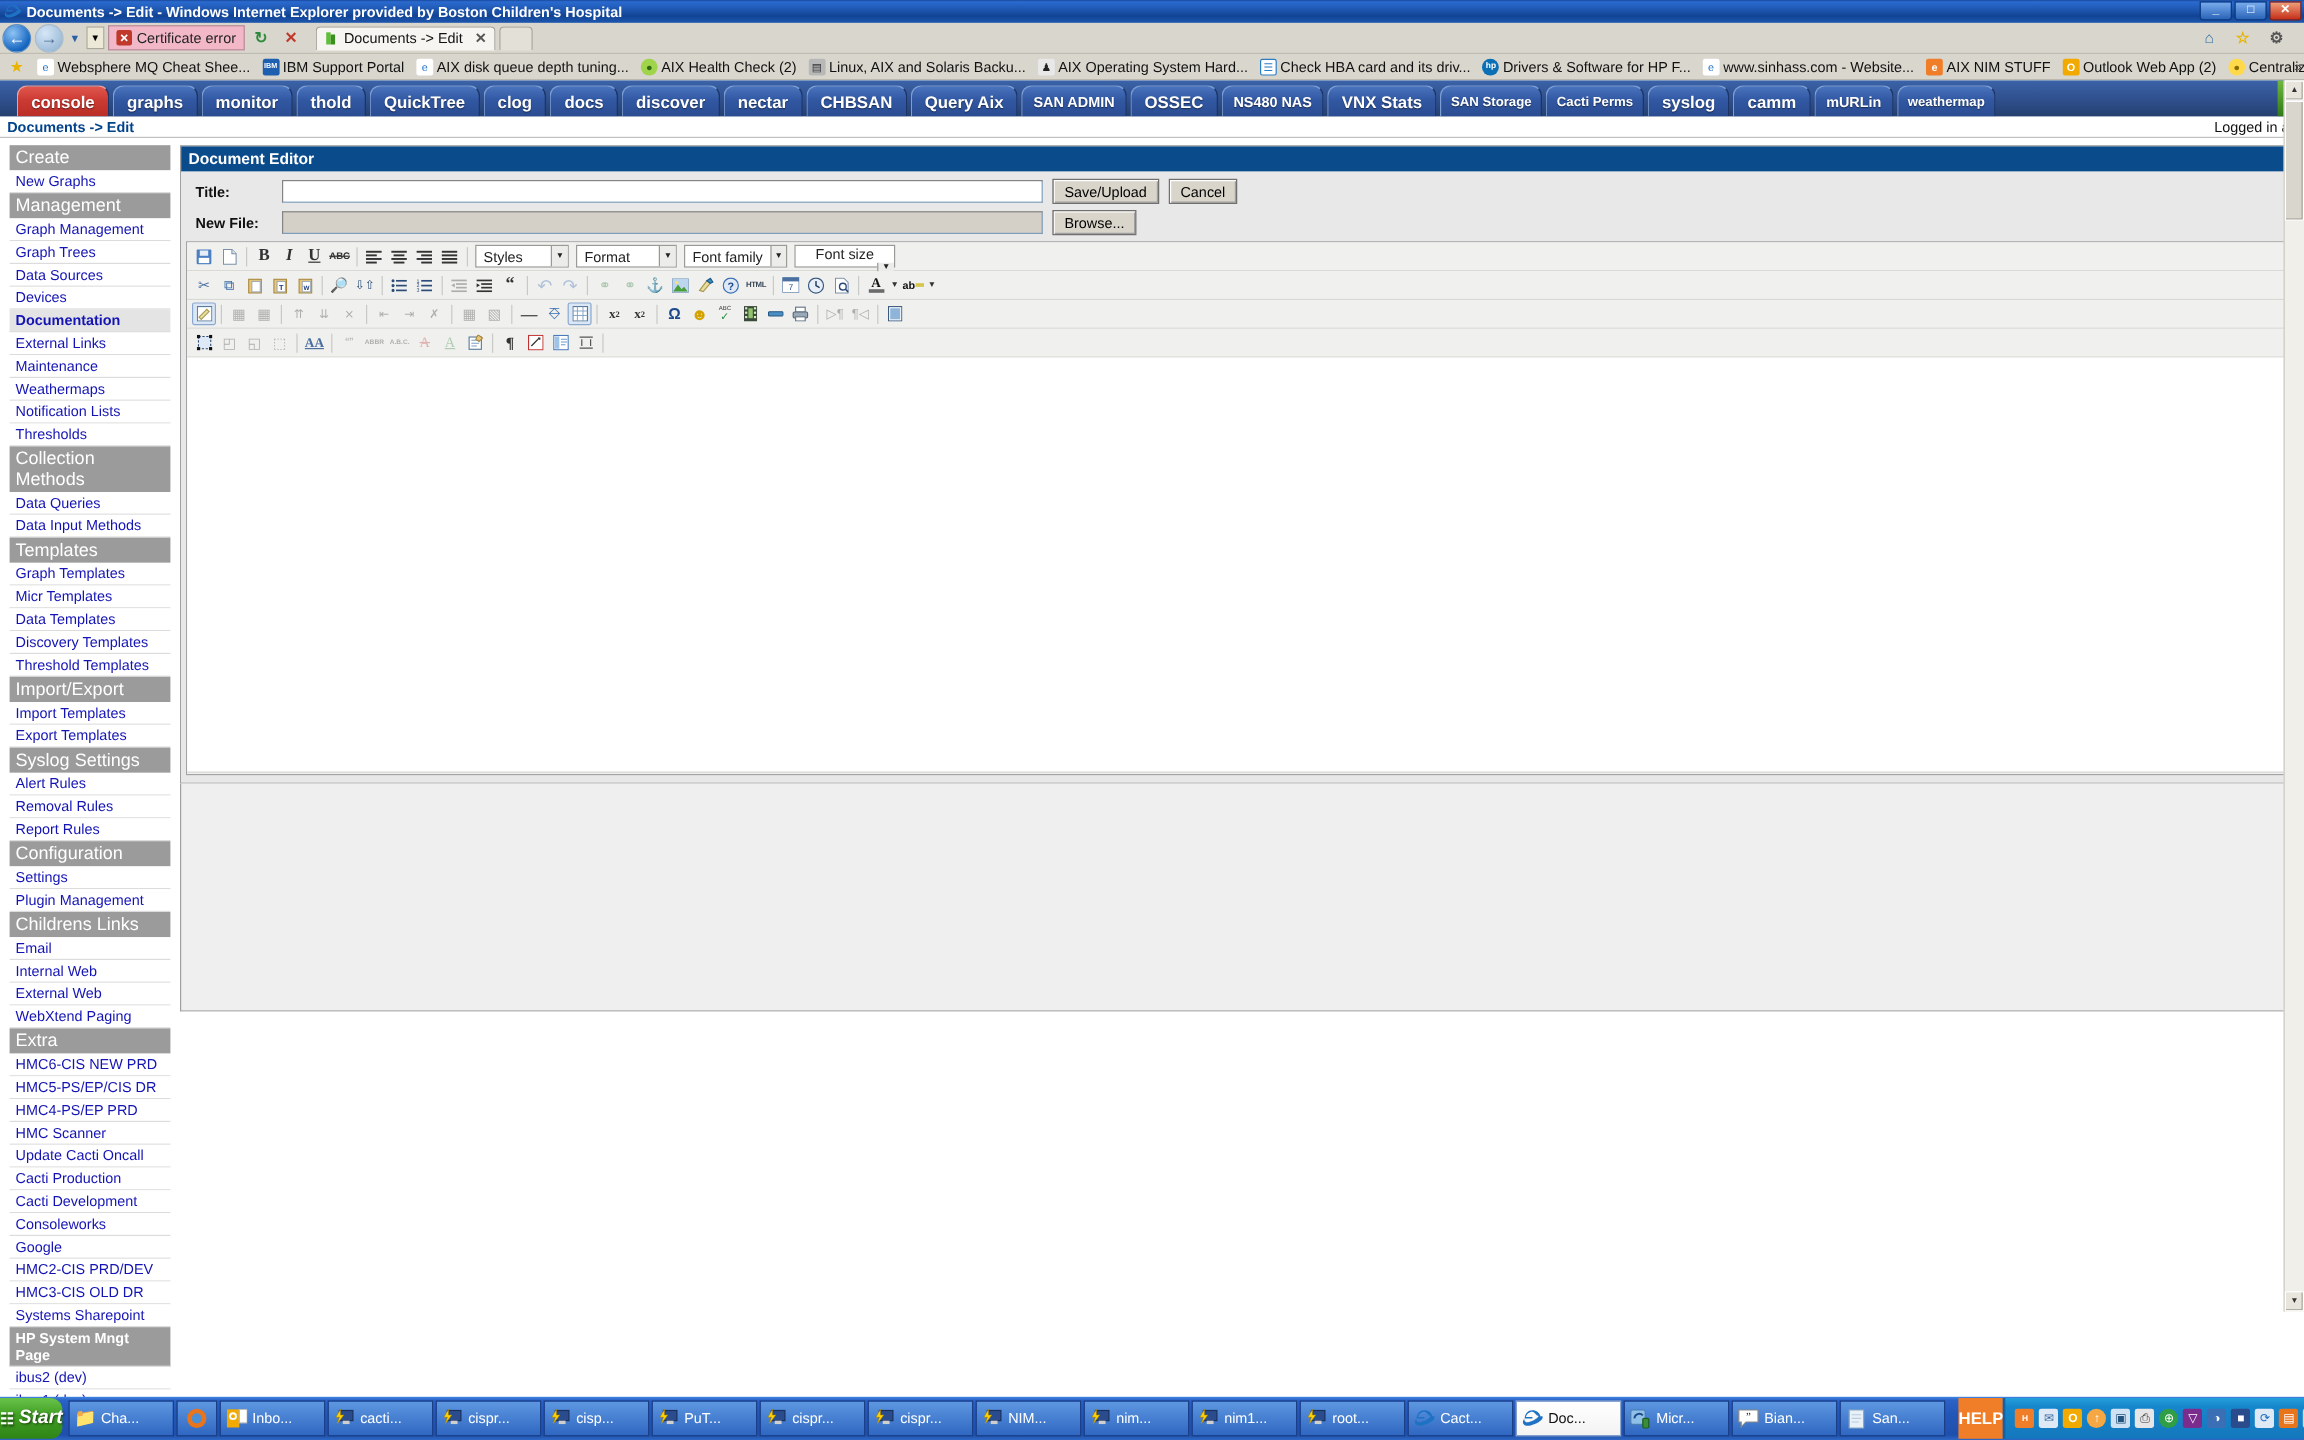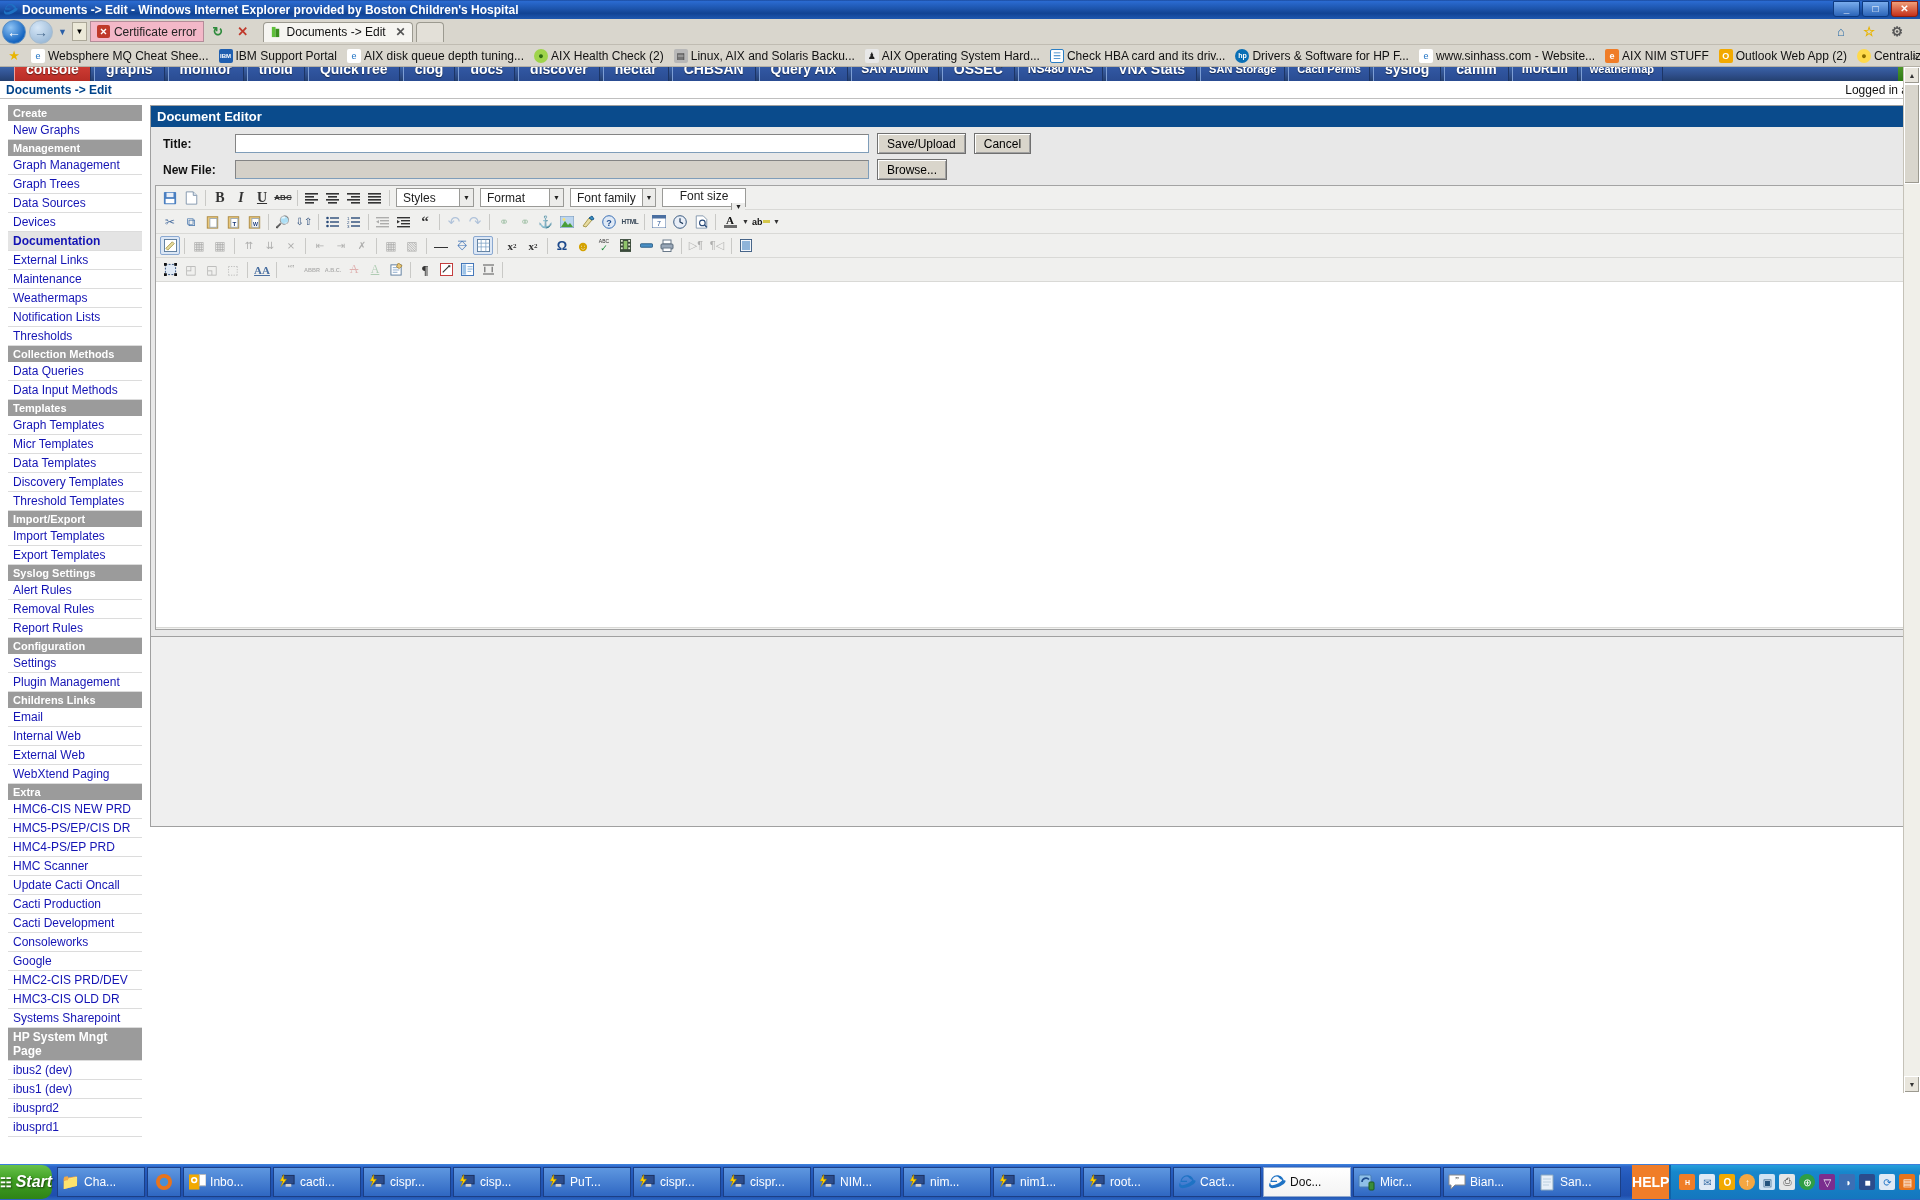--- a/index.html
+++ b/index.html
@@ -96,21 +96,21 @@
   .fav .fico { width:14px; height:14px; display:inline-flex; align-items:center; justify-content:center; font-size:9px; border-radius:2px;}
   .favbar .chev { position:absolute; right:2px; font-size:11px; color:#333; }
 
   
   .page {
     position: relative;
     height: 1200px;
     background: #fff;
   }
   .cactitabs {
-    height: 14px;
+    height: 30px;
     background: linear-gradient(to bottom,#3b63a8 0%,#2f4f8c 55%, #24406f 100%);
     display:flex; align-items:flex-end; padding-left: 14px; gap: 3px;
     position:relative; overflow:hidden;
   }
   .cactitabs .ctab {
     height: 26px; padding: 0 11px;
     background: linear-gradient(to bottom,#4a74bd 0%, #3258a3 45%, #2a4c92 100%);
     color:#fff; font-weight:bold; font-size:14px;
     border-radius: 9px 9px 0 0;
     display:flex; align-items:center;
@@ -135,21 +135,21 @@
     border-bottom: 1px solid #bfbfbf;
   }
   .breadbar .crumb { color:#00438a; font-weight:bold; }
   .breadbar .loggedin { color:#111; }
 
   .body-wrap { display:flex; align-items: flex-start; background:#fff; }
 
   
   .sidebar { width: 142px; flex: 0 0 142px; padding: 6px 0 0 8px; background:#fff;}
   .sb-head {
-    background: #9b9b9b; color: #fff; font-weight: bold; font-size: 11px;
+    background: #9b9b9b; color: #fff; font-weight: normal; font-size: 15px;
     padding: 2px 5px; margin: 0 0 0 0;
   }
   .sb-item {
     color: #1414b4; font-size: 12px; padding: 2px 5px;
     border-bottom: 1px solid #dcdcdc; background:#fff; cursor:pointer;
   }
   .sb-item.sel { background:#e4e4e4; font-weight:bold; color:#1414b4;}
   .sb-item.sel-dark { background:#9b9b9b; color:#fff; font-weight:bold; }
 
   

